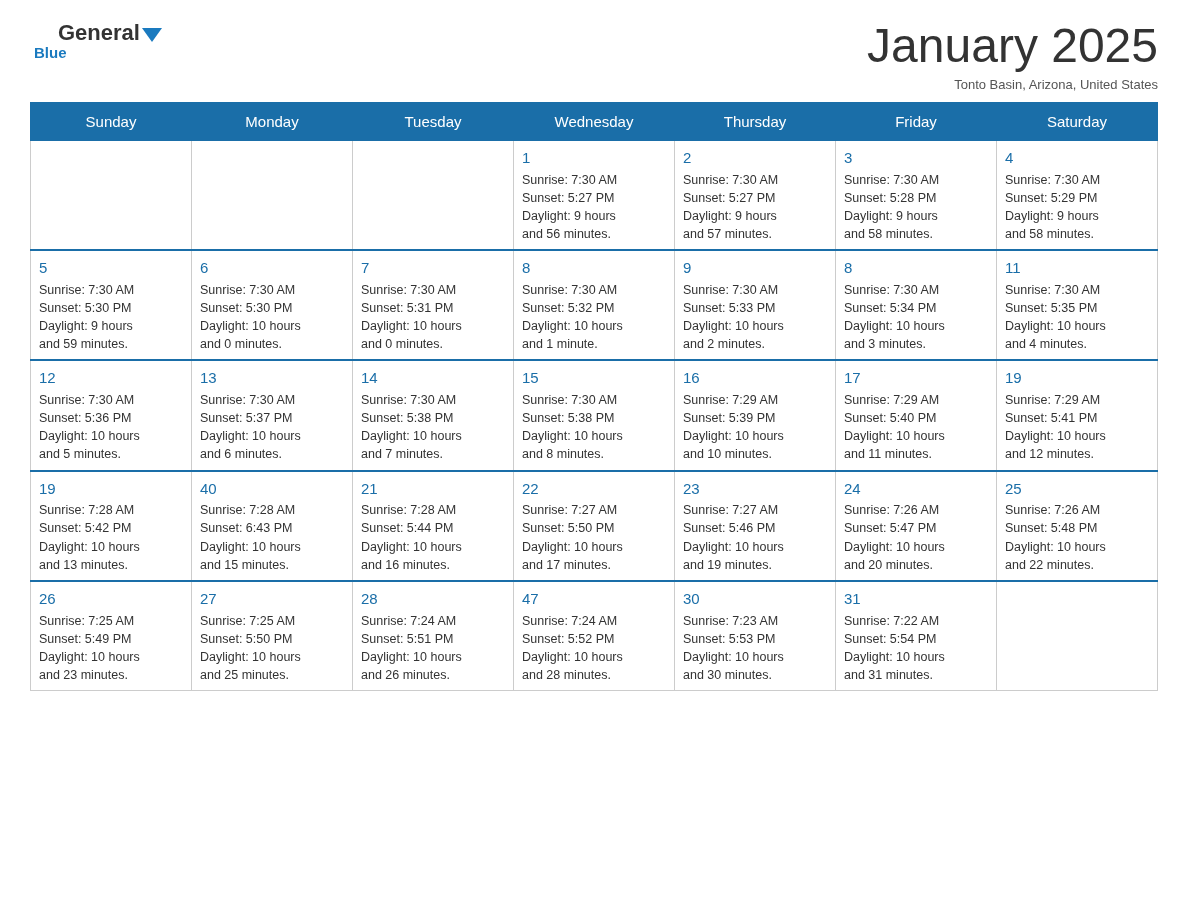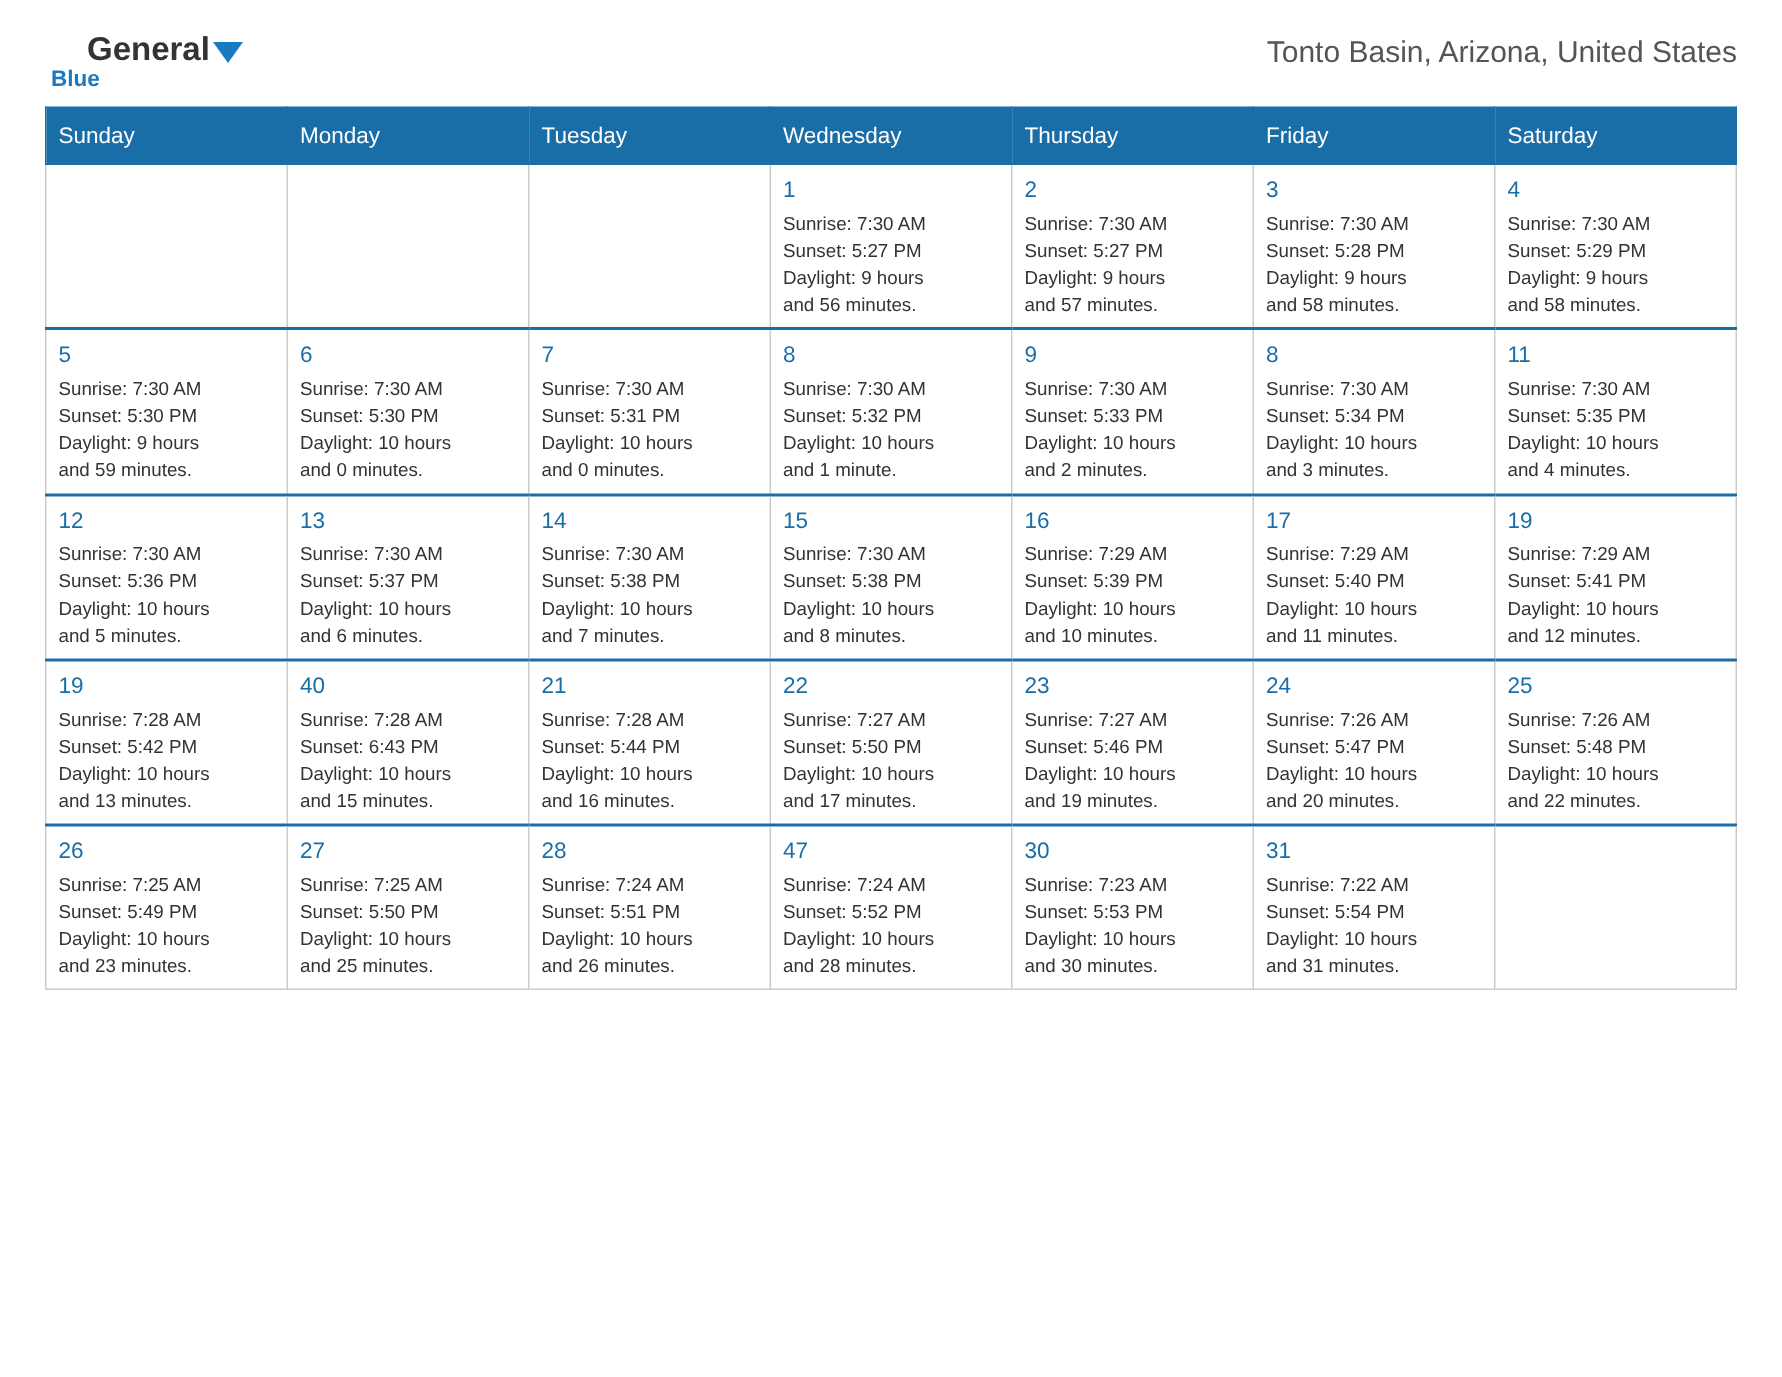--- a/index.html
+++ b/index.html
@@ -48,34 +48,34 @@
     .title-section {
       text-align: right;
     }
     .main-title {
       font-size: 48px;
       font-weight: normal;
       color: #333;
       line-height: 1.1;
     }
     .subtitle {
-      font-size: 20px;
+      font-size: 13px;
       color: #555;
       margin-top: 4px;
     }
     .calendar {
       width: 100%;
       border-collapse: collapse;
       margin-top: 10px;
     }
     .calendar th {
       background-color: #1a6ea8;
       color: #fff;
       padding: 10px 8px;
-      text-align: left;
+      text-align: center;
       font-size: 15px;
       font-weight: normal;
       border: 1px solid #1a6ea8;
     }
     .calendar td {
       vertical-align: top;
       border: 1px solid #ccc;
       padding: 6px 8px;
       width: 14.28%;
       min-height: 110px;
@@ -101,20 +101,21 @@
 
 <div class="header">
   <div class="logo">
     <div class="logo-top">
       <span class="logo-general">General</span>
       <div class="logo-arrow"></div>
     </div>
     <span class="logo-blue">Blue</span>
   </div>
   <div class="title-section">
+    <div class="main-title">January 2025</div>
     <div class="subtitle">Tonto Basin, Arizona, United States</div>
   </div>
 </div>
 
 <table class="calendar">
   <thead>
     <tr>
     <th>Sunday</th>
         <th>Monday</th>
         <th>Tuesday</th>

